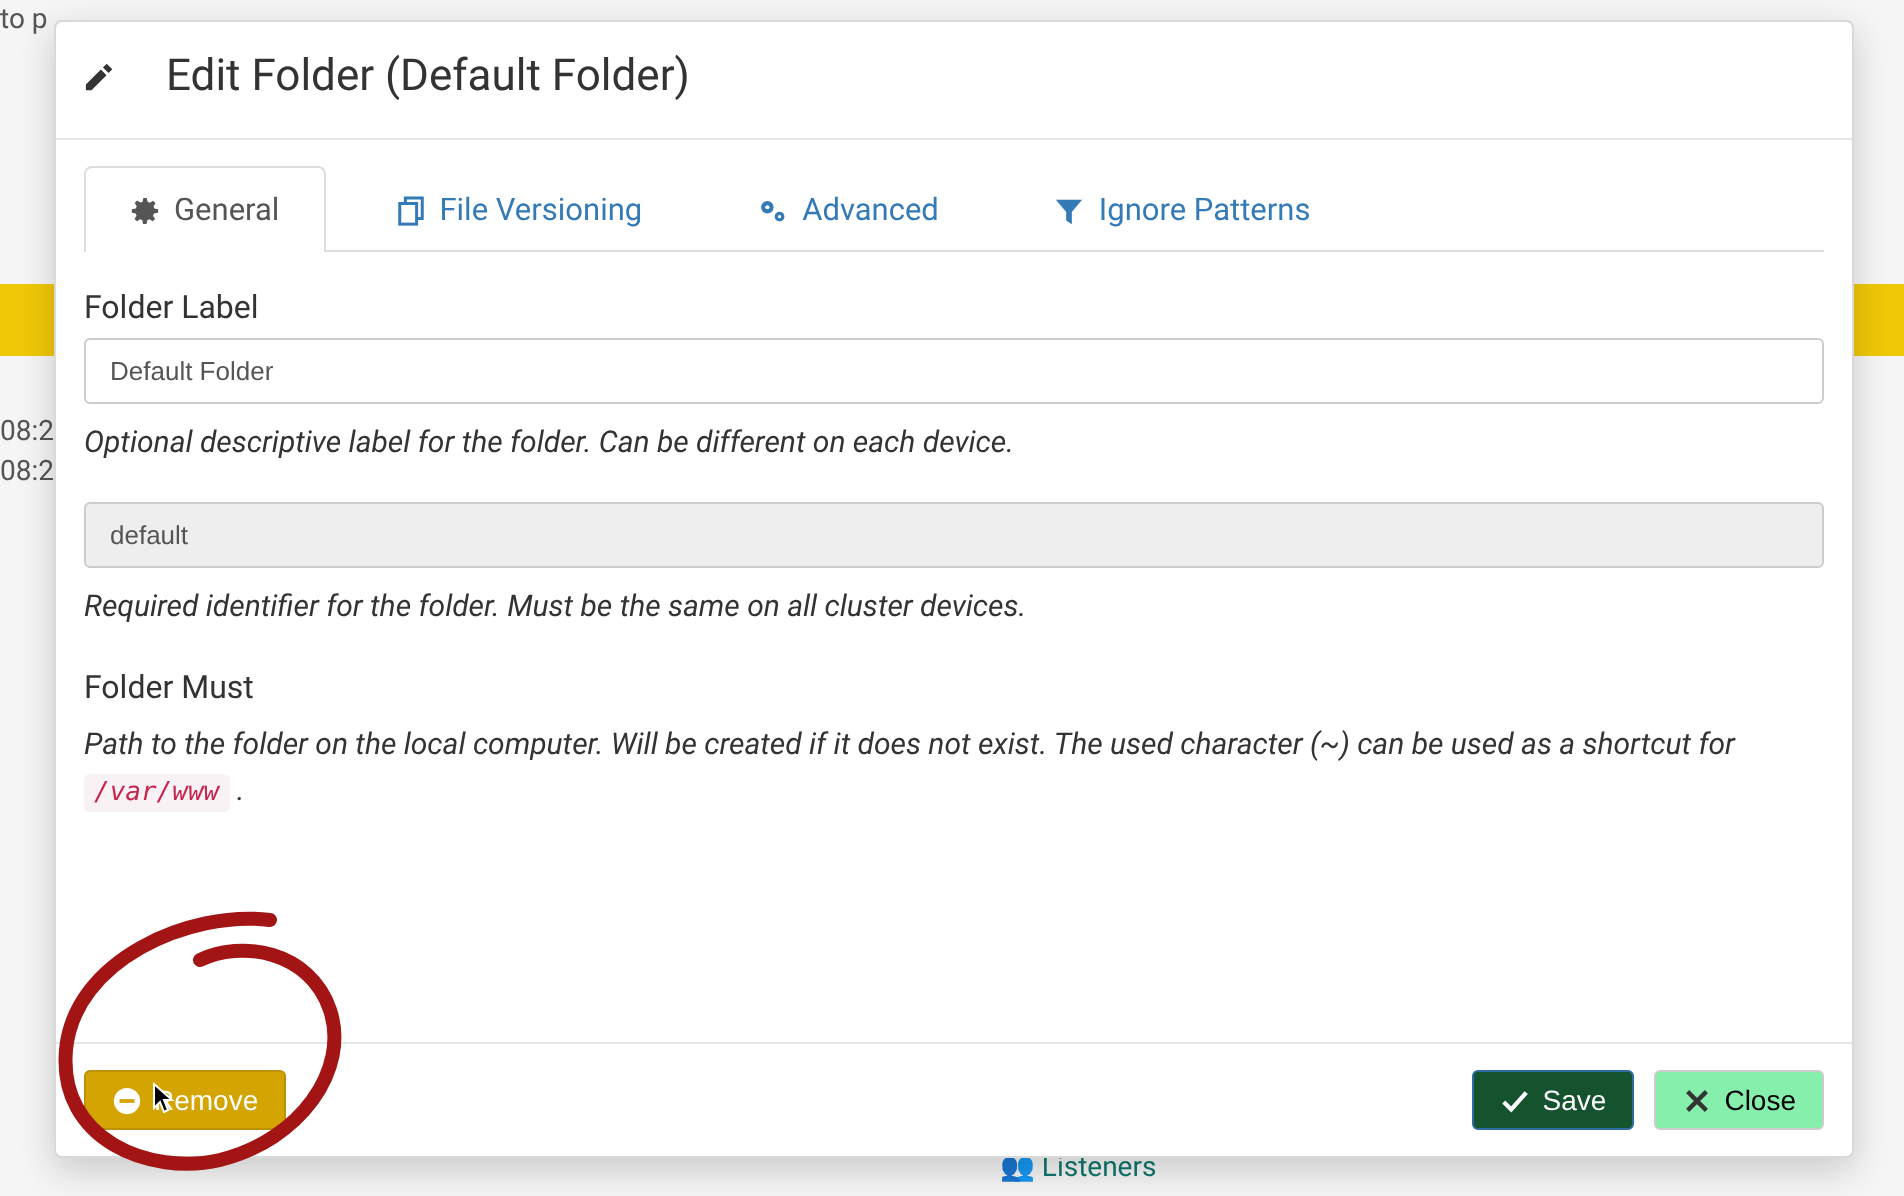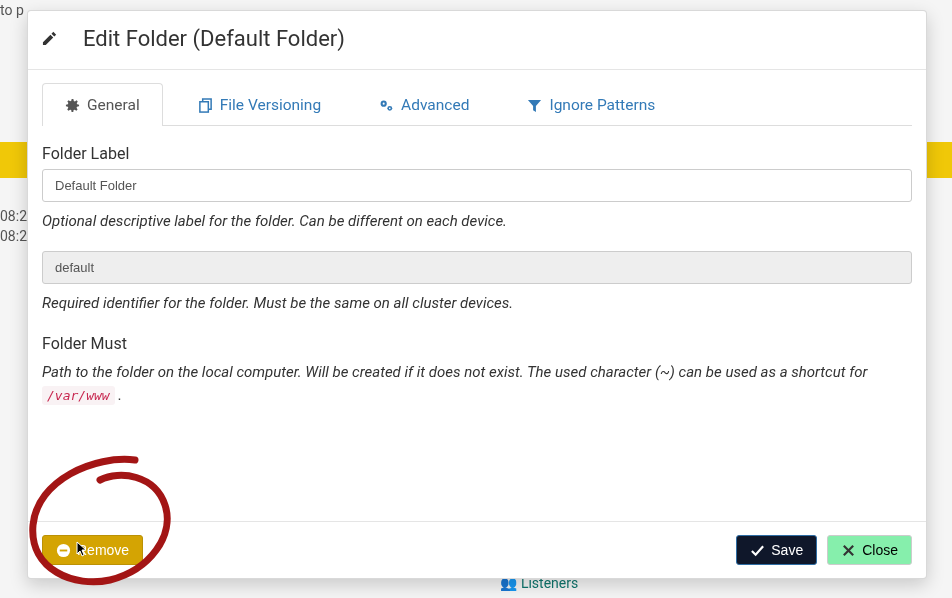--- a/index.html
+++ b/index.html
@@ -126,21 +126,21 @@
   display: inline-flex;
   align-items: center;
   gap: 6px;
   padding: 6px 13px;
   font-size: 14px;
   border-radius: 3px;
   border: 1px solid #ccc;
   background: #86efac;
   cursor: pointer;
 }
-.btn-primary { background: #0f172a; color: #fff; border-color: #2e6da4; }
+.btn-primary { background: #14532d; color: #fff; border-color: #2e6da4; }
 .btn-warning { background: #d4a403; color: #fff; border-color: #bb9105; }
 .footer-left { margin-right: auto; }
 .icon { width: 15px; height: 15px; display:inline-block; }
 .icon svg { width:100%; height:100%; display:block; }
 
 .scribble {
   position:absolute;
   left:15px; top:450px;
   width:185px; height:150px;
   pointer-events:none;

